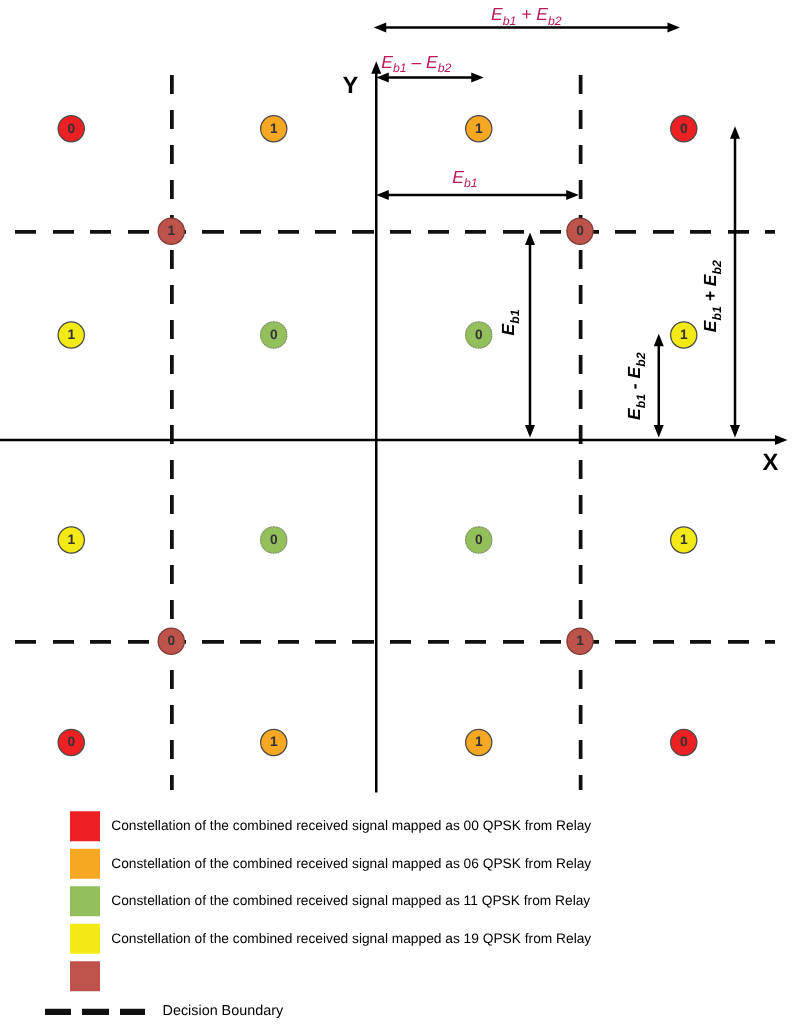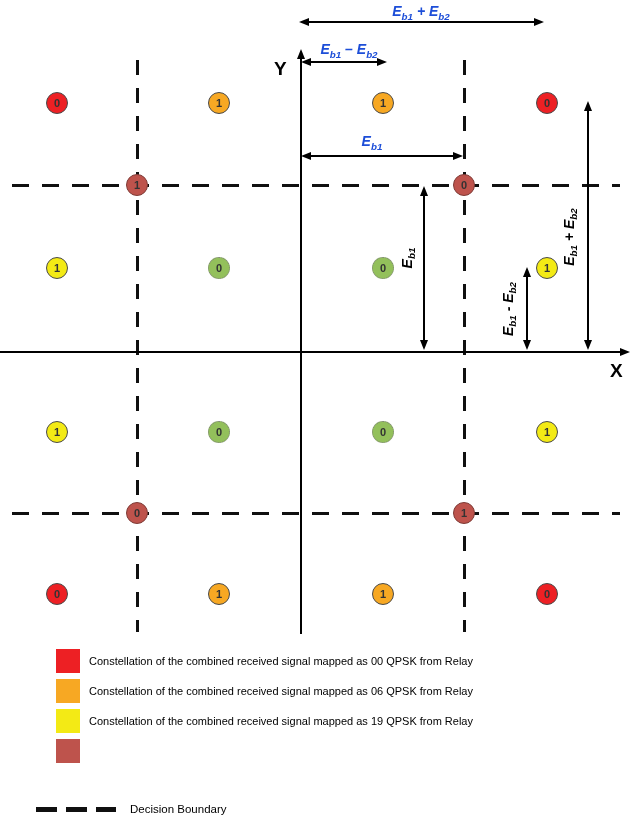--- a/index.html
+++ b/index.html
@@ -27,22 +27,22 @@
     transform:translate(-50%,-50%); }
   .pt.green { border:1.6px dotted #7d7d7d; }
   .pt.brick { border-color:#7e3b36; }
   
   .aline { position:absolute; background:#000; }
   .ah { position:absolute; width:0; height:0; }
   .ah.l { border-top:4px solid transparent; border-bottom:4px solid transparent; border-right:10px solid #000; }
   .ah.r { border-top:4px solid transparent; border-bottom:4px solid transparent; border-left:10px solid #000; }
   .ah.u { border-left:4px solid transparent; border-right:4px solid transparent; border-bottom:10px solid #000; }
   .ah.d { border-left:4px solid transparent; border-right:4px solid transparent; border-top:10px solid #000; }
-  .mlabel { position:absolute; font-style:italic; font-weight:bold; font-size:14px;
-    color:#1d4ed8; white-space:nowrap; transform:translateX(-50%); }
+  .mlabel { position:absolute; font-style:italic; font-weight:normal; font-size:14px;
+    color:#be185d; white-space:nowrap; transform:translateX(-50%); }
   .mlabel sub { font-size:0.7em; }
   .vlabel { position:absolute; font-style:italic; font-weight:bold; font-size:14px;
     color:#000; white-space:nowrap; transform:translate(-50%,-50%) rotate(-90deg); }
   .vlabel sub { font-size:0.7em; }
   
   .legend { position:absolute; left:56px; top:649px; }
   .legend-row { display:flex; align-items:center; height:24px; margin-bottom:6px; }
   .legend-swatch { width:24px; height:24px; flex:0 0 24px; }
   .legend-text { margin-left:9px; font-size:11px; color:#000; white-space:nowrap; }
   .boundary-row { position:absolute; left:36px; top:803px; display:flex; align-items:center;justify-content:center; }
@@ -68,21 +68,21 @@
   <div class="axis-label y-label">Y</div>
 
   <div class="aline" style="left:302px; top:21px; width:239px; height:2px;"></div>
   <span class="ah l" style="left:299px; top:18px;"></span>
   <span class="ah r" style="left:534px; top:18px;"></span>
   <div class="mlabel" style="left:421px; top:3px;"><span>E</span><sub>b1</sub><span> + </span><span>E</span><sub>b2</sub></div>
 
   <div class="aline" style="left:304px; top:61px; width:80px; height:2px;"></div>
   <span class="ah l" style="left:301px; top:58px;"></span>
   <span class="ah r" style="left:377px; top:58px;"></span>
-  <div class="mlabel" style="left:349px; top:41px;"><span>E</span><sub>b1</sub><span> – </span><span>E</span><sub>b2</sub></div>
+  <div class="mlabel" style="left:333px; top:41px;"><span>E</span><sub>b1</sub><span> – </span><span>E</span><sub>b2</sub></div>
 
   <div class="aline" style="left:304px; top:155px; width:156px; height:2px;"></div>
   <span class="ah l" style="left:301px; top:152px;"></span>
   <span class="ah r" style="left:453px; top:152px;"></span>
   <div class="mlabel" style="left:372px; top:133px;"><span>E</span><sub>b1</sub></div>
 
   <div class="aline" style="left:423px; top:189px; width:2px; height:158px;"></div>
   <span class="ah u" style="left:420px; top:186px;"></span>
   <span class="ah d" style="left:420px; top:340px;"></span>
   <div class="vlabel" style="left:408px; top:258px;"><span>E</span><sub>b1</sub></div>
@@ -123,20 +123,24 @@
   <div class="legend">
       <div class="legend-row">
         <div class="legend-swatch" style="background: rgb(237, 32, 36);"></div>
         <span class="legend-text">Constellation of the combined received signal mapped as 00 QPSK from Relay</span>
       </div>
       <div class="legend-row">
         <div class="legend-swatch" style="background: rgb(247, 168, 35);"></div>
         <span class="legend-text">Constellation of the combined received signal mapped as 06 QPSK from Relay</span>
       </div>
       <div class="legend-row">
+        <div class="legend-swatch" style="background: rgb(147, 192, 91);"></div>
+        <span class="legend-text">Constellation of the combined received signal mapped as 11 QPSK from Relay</span>
+      </div>
+      <div class="legend-row">
         <div class="legend-swatch" style="background: rgb(243, 234, 21);"></div>
         <span class="legend-text">Constellation of the combined received signal mapped as 19 QPSK from Relay</span>
       </div>
       <div class="legend-row">
         <div class="legend-swatch" style="background: rgb(190, 83, 76);"></div>
       </div>
     </div>
   <div class="boundary-row">
     <div class="boundary-swatch"></div>
     <span class="boundary-text">Decision Boundary</span>

